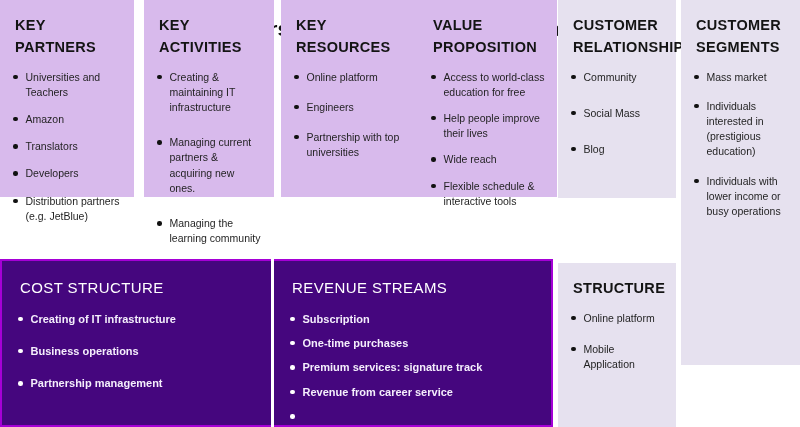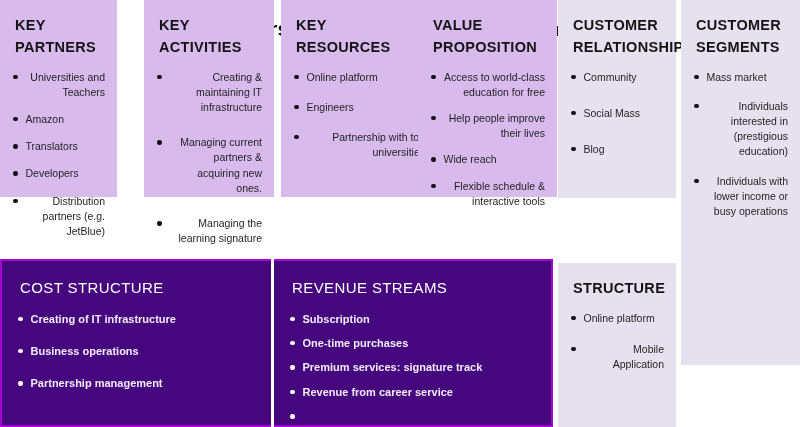--- a/index.html
+++ b/index.html
@@ -35,28 +35,27 @@
   .col.muted{background:var(--muted-column-bg);}
   .col h2{
     font-size:14.5px;font-weight:bold;letter-spacing:.3px;
     line-height:1.5;color:#141414;margin:0 0 11px 2px;
   }
   ul{list-style:none;}
   li{
     display:flex;gap:8px;
     font-size:10.5px;line-height:1.45;color:#1f1f1f;
     margin-bottom:12px;
-    text-align:right;
   }
   .dot{
     flex:none;width:4.5px;height:4.5px;border-radius:50%;
     background:#111;margin-top:5px;
   }
   
-  .c1{left:0;top:62;width:117px;height:197px;}
+  .c1{left:0;top:62;width:134px;height:197px;}
   .c2{left:144px;top:62;width:130px;height:197px;}
   .c3{left:281px;top:62;width:156px;height:197px;}
   .c4{left:418px;top:62;width:139px;height:197px;}
   .c5{left:558px;top:62;width:118px;height:198px;}
   .c6{left:681px;top:62;width:119px;height:365px;}
   .cch{left:558px;top:263px;width:118px;height:164px;}
   .c2 li{margin-bottom:20px;}
   .c3 li{margin-bottom:15px;}
   .c4 li{margin-bottom:11px;}
   .c5 li{margin-bottom:21px;}
@@ -130,21 +129,21 @@
       <li>
           <span class="dot"></span>
           <span>Creating &amp; maintaining IT infrastructure</span>
         </li>
       <li>
           <span class="dot"></span>
           <span>Managing current partners &amp;  acquiring new ones.</span>
         </li>
       <li>
           <span class="dot"></span>
-          <span>Managing the learning signature</span>
+          <span>Managing the learning community</span>
         </li>
     </ul>
   </section>
 
   <section class="col c3">
     <h2>KEY RESOURCES</h2>
     <ul>
       <li>
           <span class="dot"></span>
           <span>Online platform</span>

